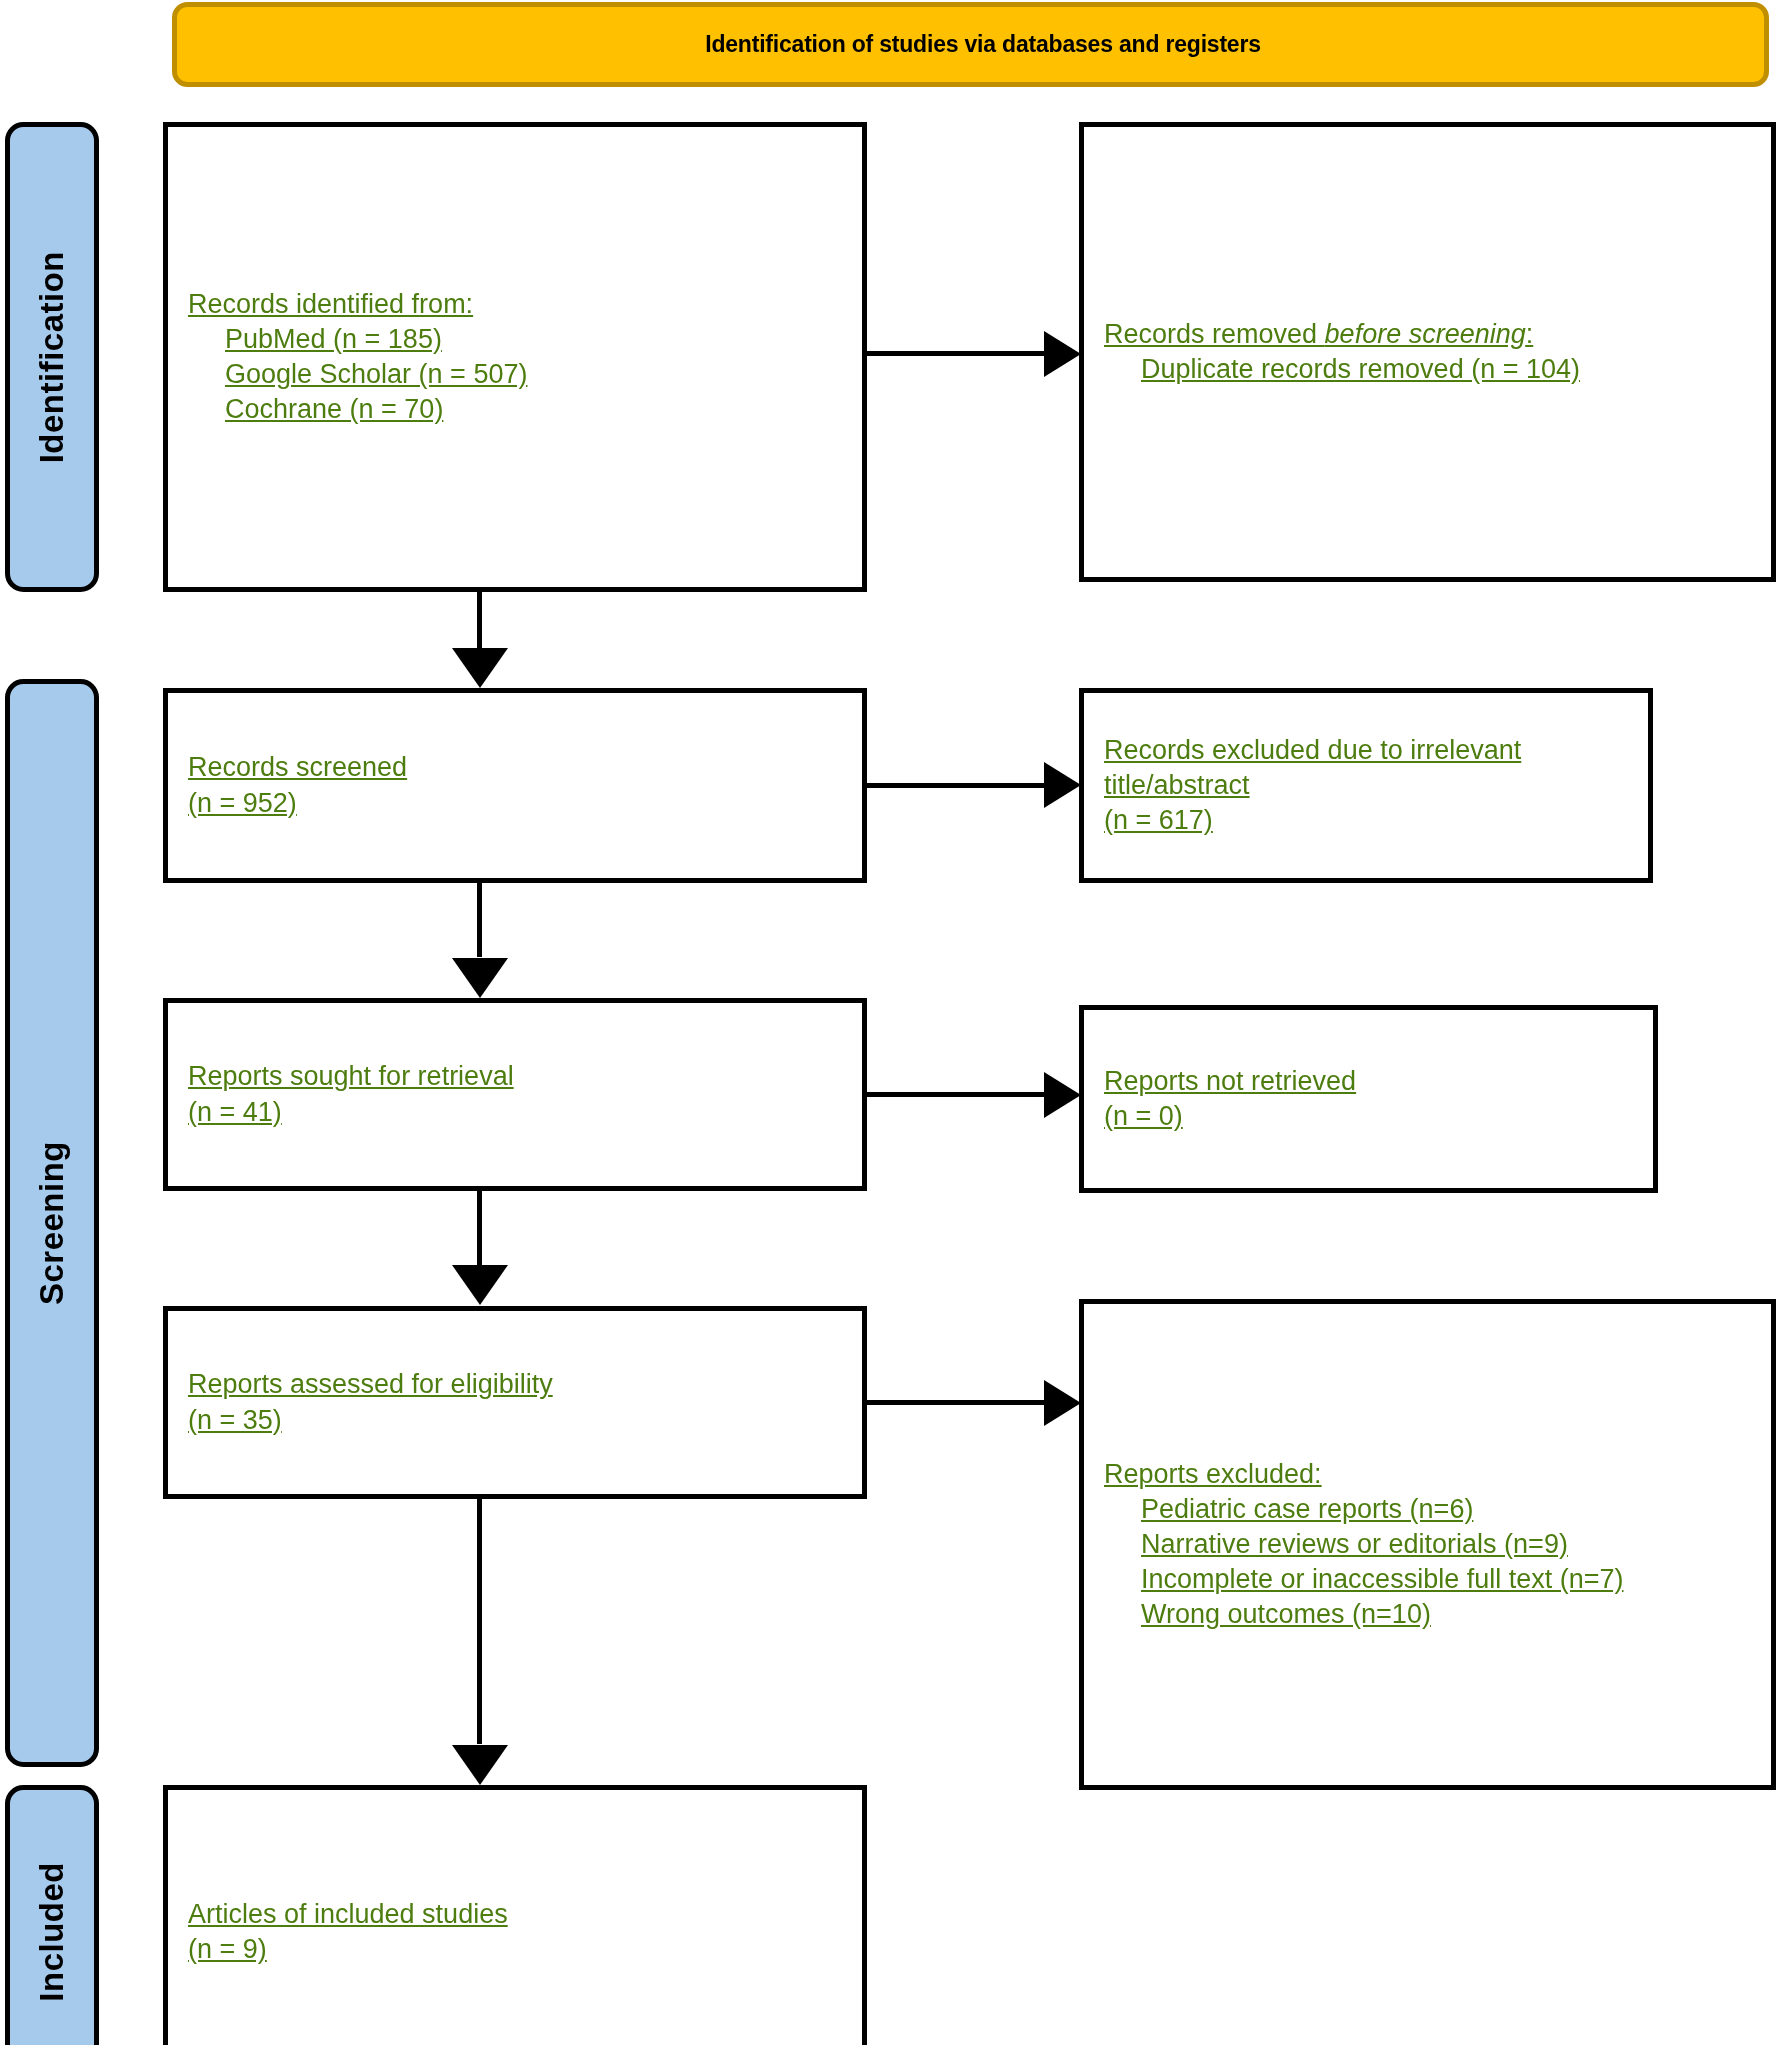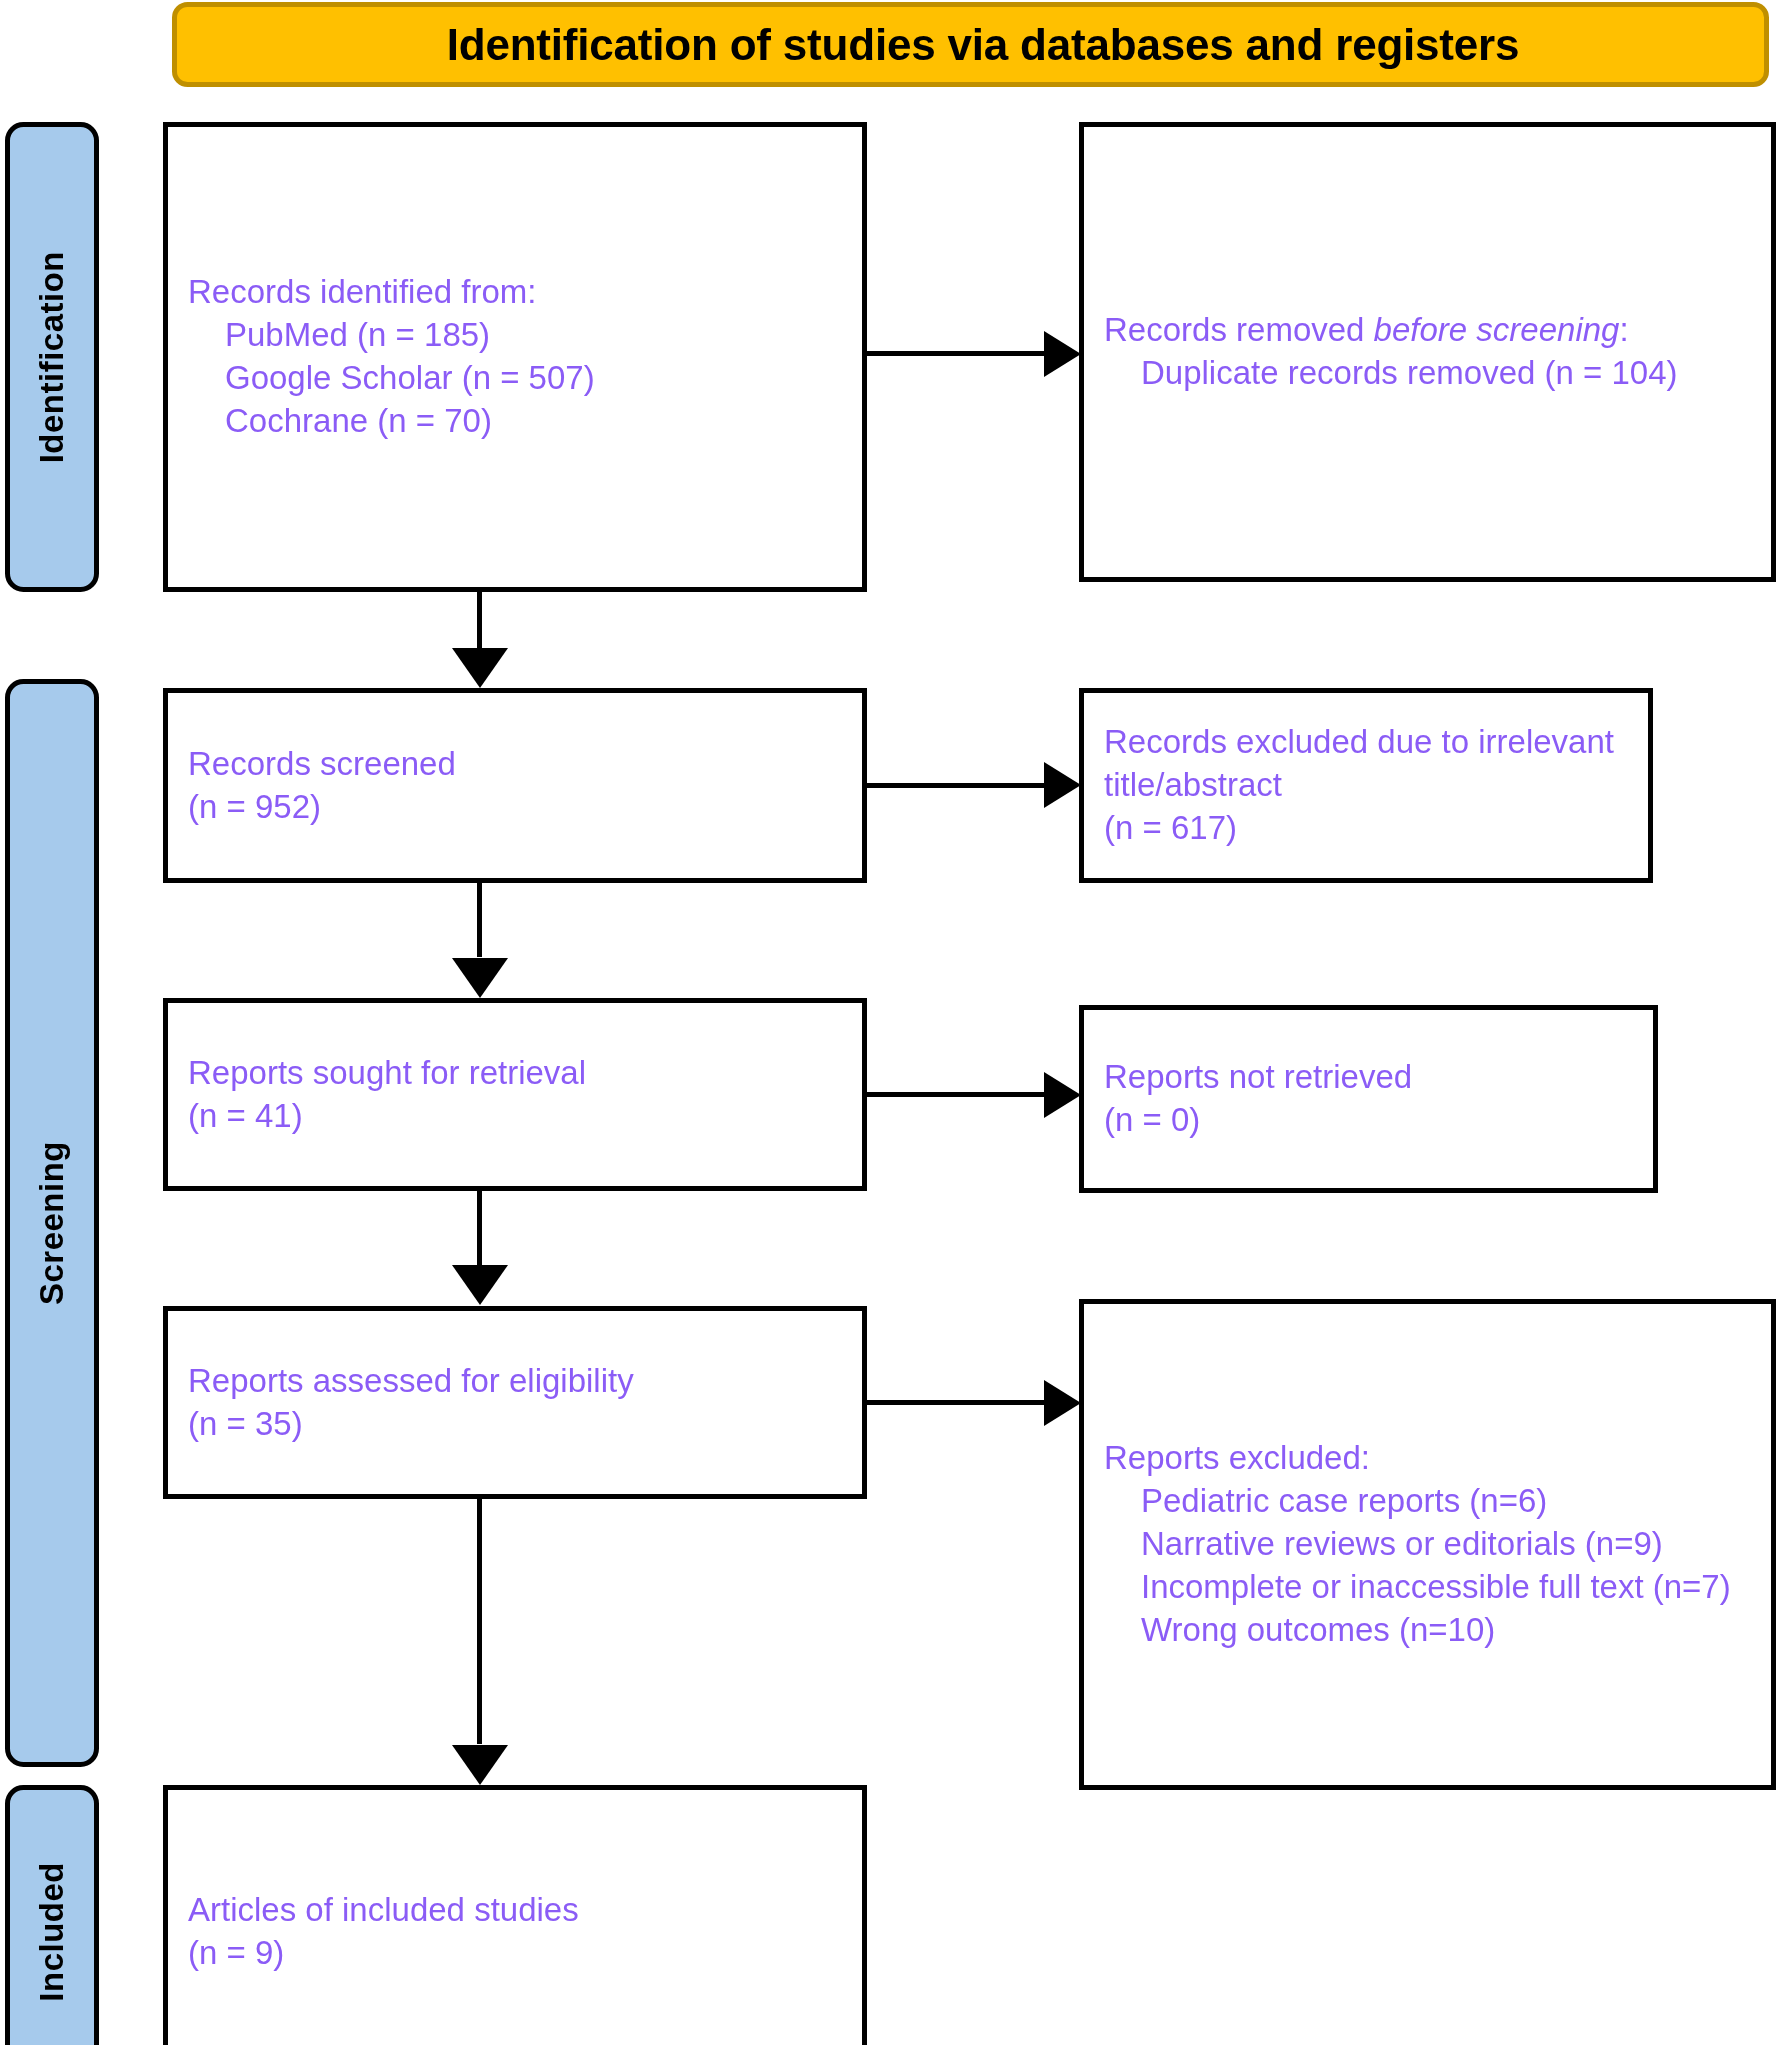--- a/index.html
+++ b/index.html
@@ -17,21 +17,21 @@
   
   .banner{
     position:absolute;
     left:172px; top:2.3px;
     width:1597px; height:85px;
     background:#FFC000;
     border:5px solid #BF8F00;
     border-radius:15.6px;
     box-sizing:border-box;
     display:flex; align-items:center; justify-content:center;
-    font-size:44px; font-weight:bold; color:#000;
+    font-size:23px; font-weight:bold; color:#000;
     letter-spacing:-0.2px;
     padding-left:25px;
   }
   
   .stage{
     position:absolute;
     left:4.6px;
     width:94px;
     background:#A6CAEC;
     border:5px solid #000;
@@ -57,24 +57,25 @@
     position:absolute;
     background:#fff;
     border:5px solid #000;
     box-sizing:border-box;
     display:flex;
     align-items:center;
   }
   .box .inner{
     padding-left:20px;
     padding-right:11px;
-    font-size:33px;
+    font-size:27px;
     line-height:1.30;
-    color:#8b5cf6;
+    color:#4d7c0f;
     width:100%;
+    text-decoration:underline;
   }
   .indent{ padding-left:37px; }
   .ital{ font-style:italic; }
 
   
   #box-identified { left:163px; top:122px;  width:704px; height:470px; }
   #box-screened   { left:163px; top:688px; width:704px; height:195px; }
   #box-sought     { left:163px; top:998px; width:704px; height:193px; }
   #box-assessed   { left:163px; top:1306px; width:704px; height:193px; }
   #box-included   { left:163px; top:1785px; width:704px; height:294px; }

